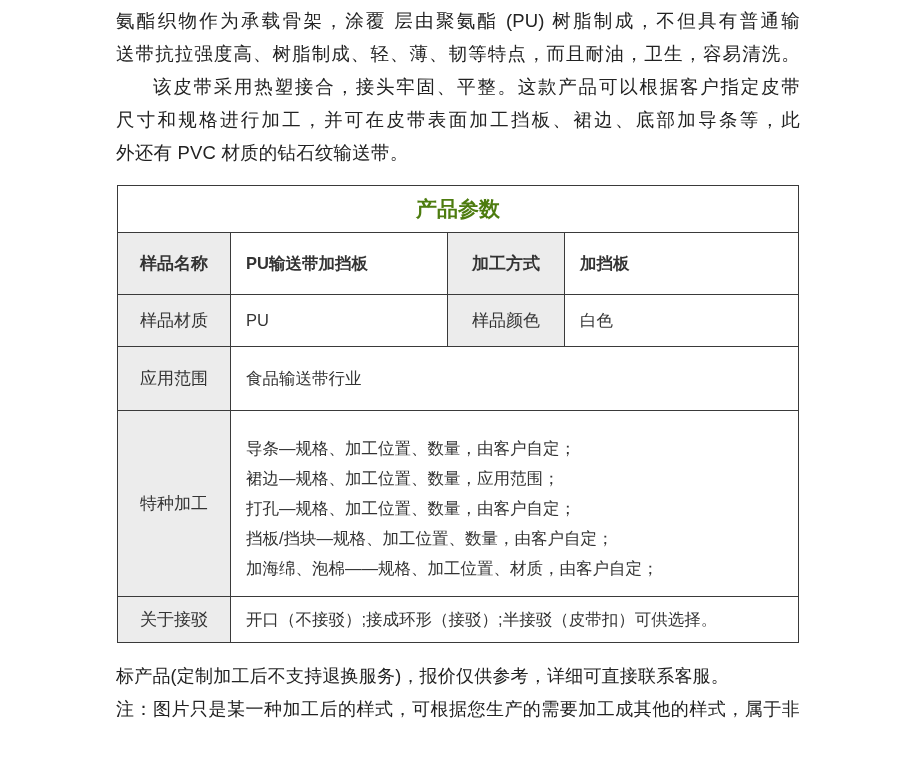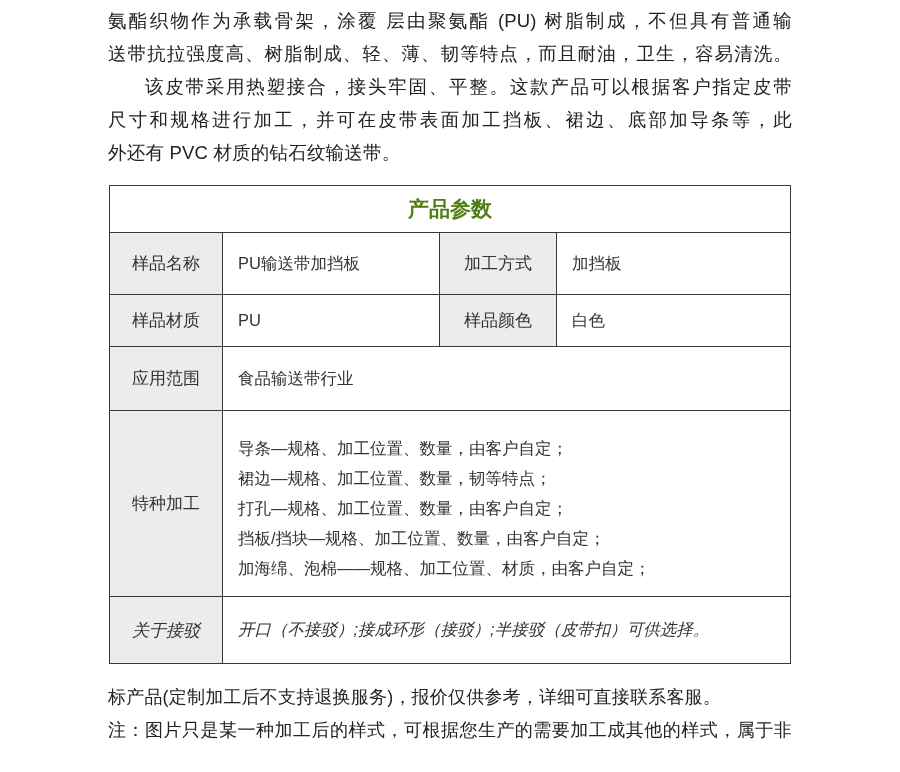--- a/index.html
+++ b/index.html
@@ -6,21 +6,21 @@
   html, body { background: #ffffff; }
   body {
     width: 900px; height: 772px;
     font-family: "Liberation Sans", "DejaVu Sans", sans-serif;
     color: #333333;
     position: relative;
     overflow: hidden;
   }
   .content {
     position: absolute;
-    left: 108px; top: 4px;
+    left: 116px; top: 4px;
     width: 684px;
   }
   .intro-line {
     font-size: 18.5px;
     line-height: 33px;
     color: #222222;
     letter-spacing: 0.2px;
     white-space: nowrap;
   }
   .intro-line.just {
@@ -53,25 +53,25 @@
     background: #ececec;
     text-align: center;
     font-size: 17px;
     color: #333333;
   }
   .value-cell {
     padding-left: 15px;
     font-size: 16.5px;
     color: #333333;
   }
-  tr.r1 td { height: 62px; }
+  tr.r1 td { height: 62px; font-weight: bold; }
   tr.r2 td { height: 52px; }
   tr.r3 td { height: 64px; }
   tr.r4 td { height: 186px; }
-  tr.r5 td { height: 67px; font-style: italic; }
+  tr.r5 td { height: 46px; }
   tr.r4 .value-cell { padding-top: 14px; padding-bottom: 6px; }
   tr.r4 .value-cell .ml { line-height: 30px; }
 
   .note {
     margin-top: 17px;
   }
   .note-line {
     font-size: 18px;
     line-height: 33px;
     color: #222222;
@@ -120,21 +120,21 @@
         <td class="value-cell">白色</td>
       </tr>
       <tr class="r3">
         <td class="label-cell">应用范围</td>
         <td class="value-cell" colspan="3">食品输送带行业</td>
       </tr>
       <tr class="r4">
         <td class="label-cell">特种加工</td>
         <td class="value-cell" colspan="3">
           <div class="ml">导条—规格、加工位置、数量，由客户自定；</div>
-          <div class="ml">裙边—规格、加工位置、数量，韧等特点；</div>
+          <div class="ml">裙边—规格、加工位置、数量，应用范围；</div>
           <div class="ml">打孔—规格、加工位置、数量，由客户自定；</div>
           <div class="ml">挡板/挡块—规格、加工位置、数量，由客户自定；</div>
           <div class="ml">加海绵、泡棉——规格、加工位置、材质，由客户自定；</div>
         </td>
       </tr>
       <tr class="r5">
         <td class="label-cell">关于接驳</td>
         <td class="value-cell" colspan="3">开口（不接驳）;接成环形（接驳）;半接驳（皮带扣）可供选择。</td>
       </tr>
     </tbody>

